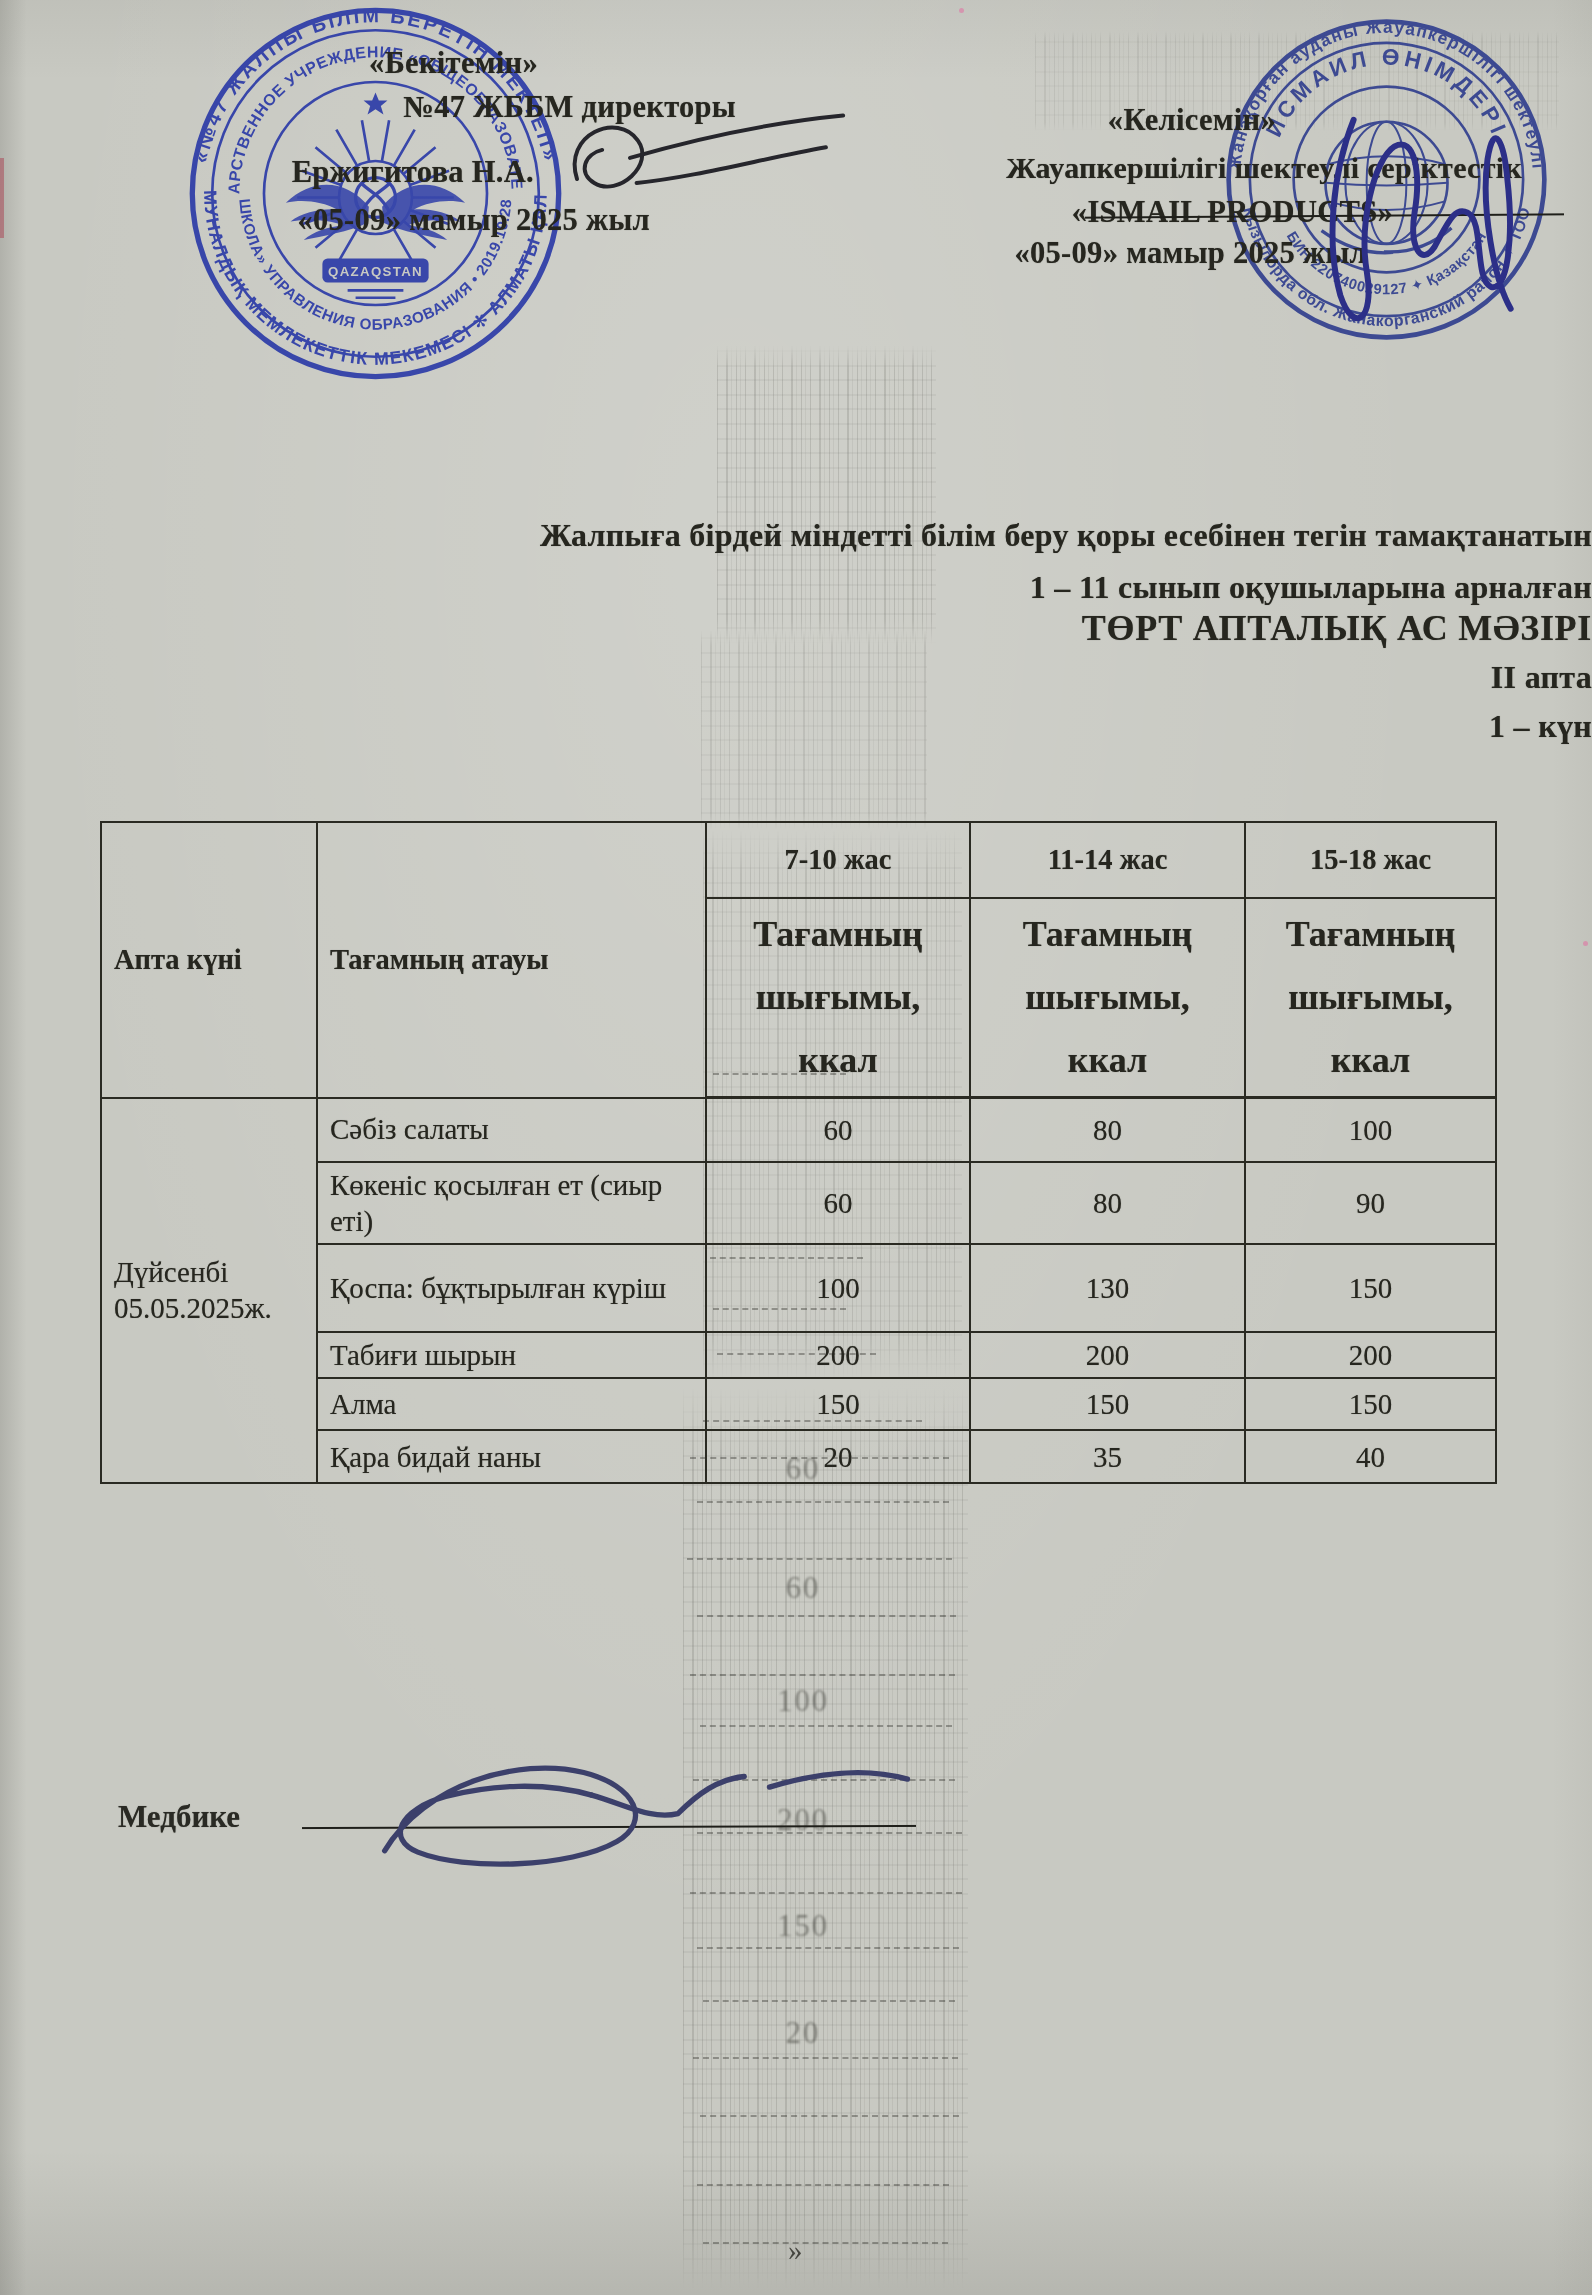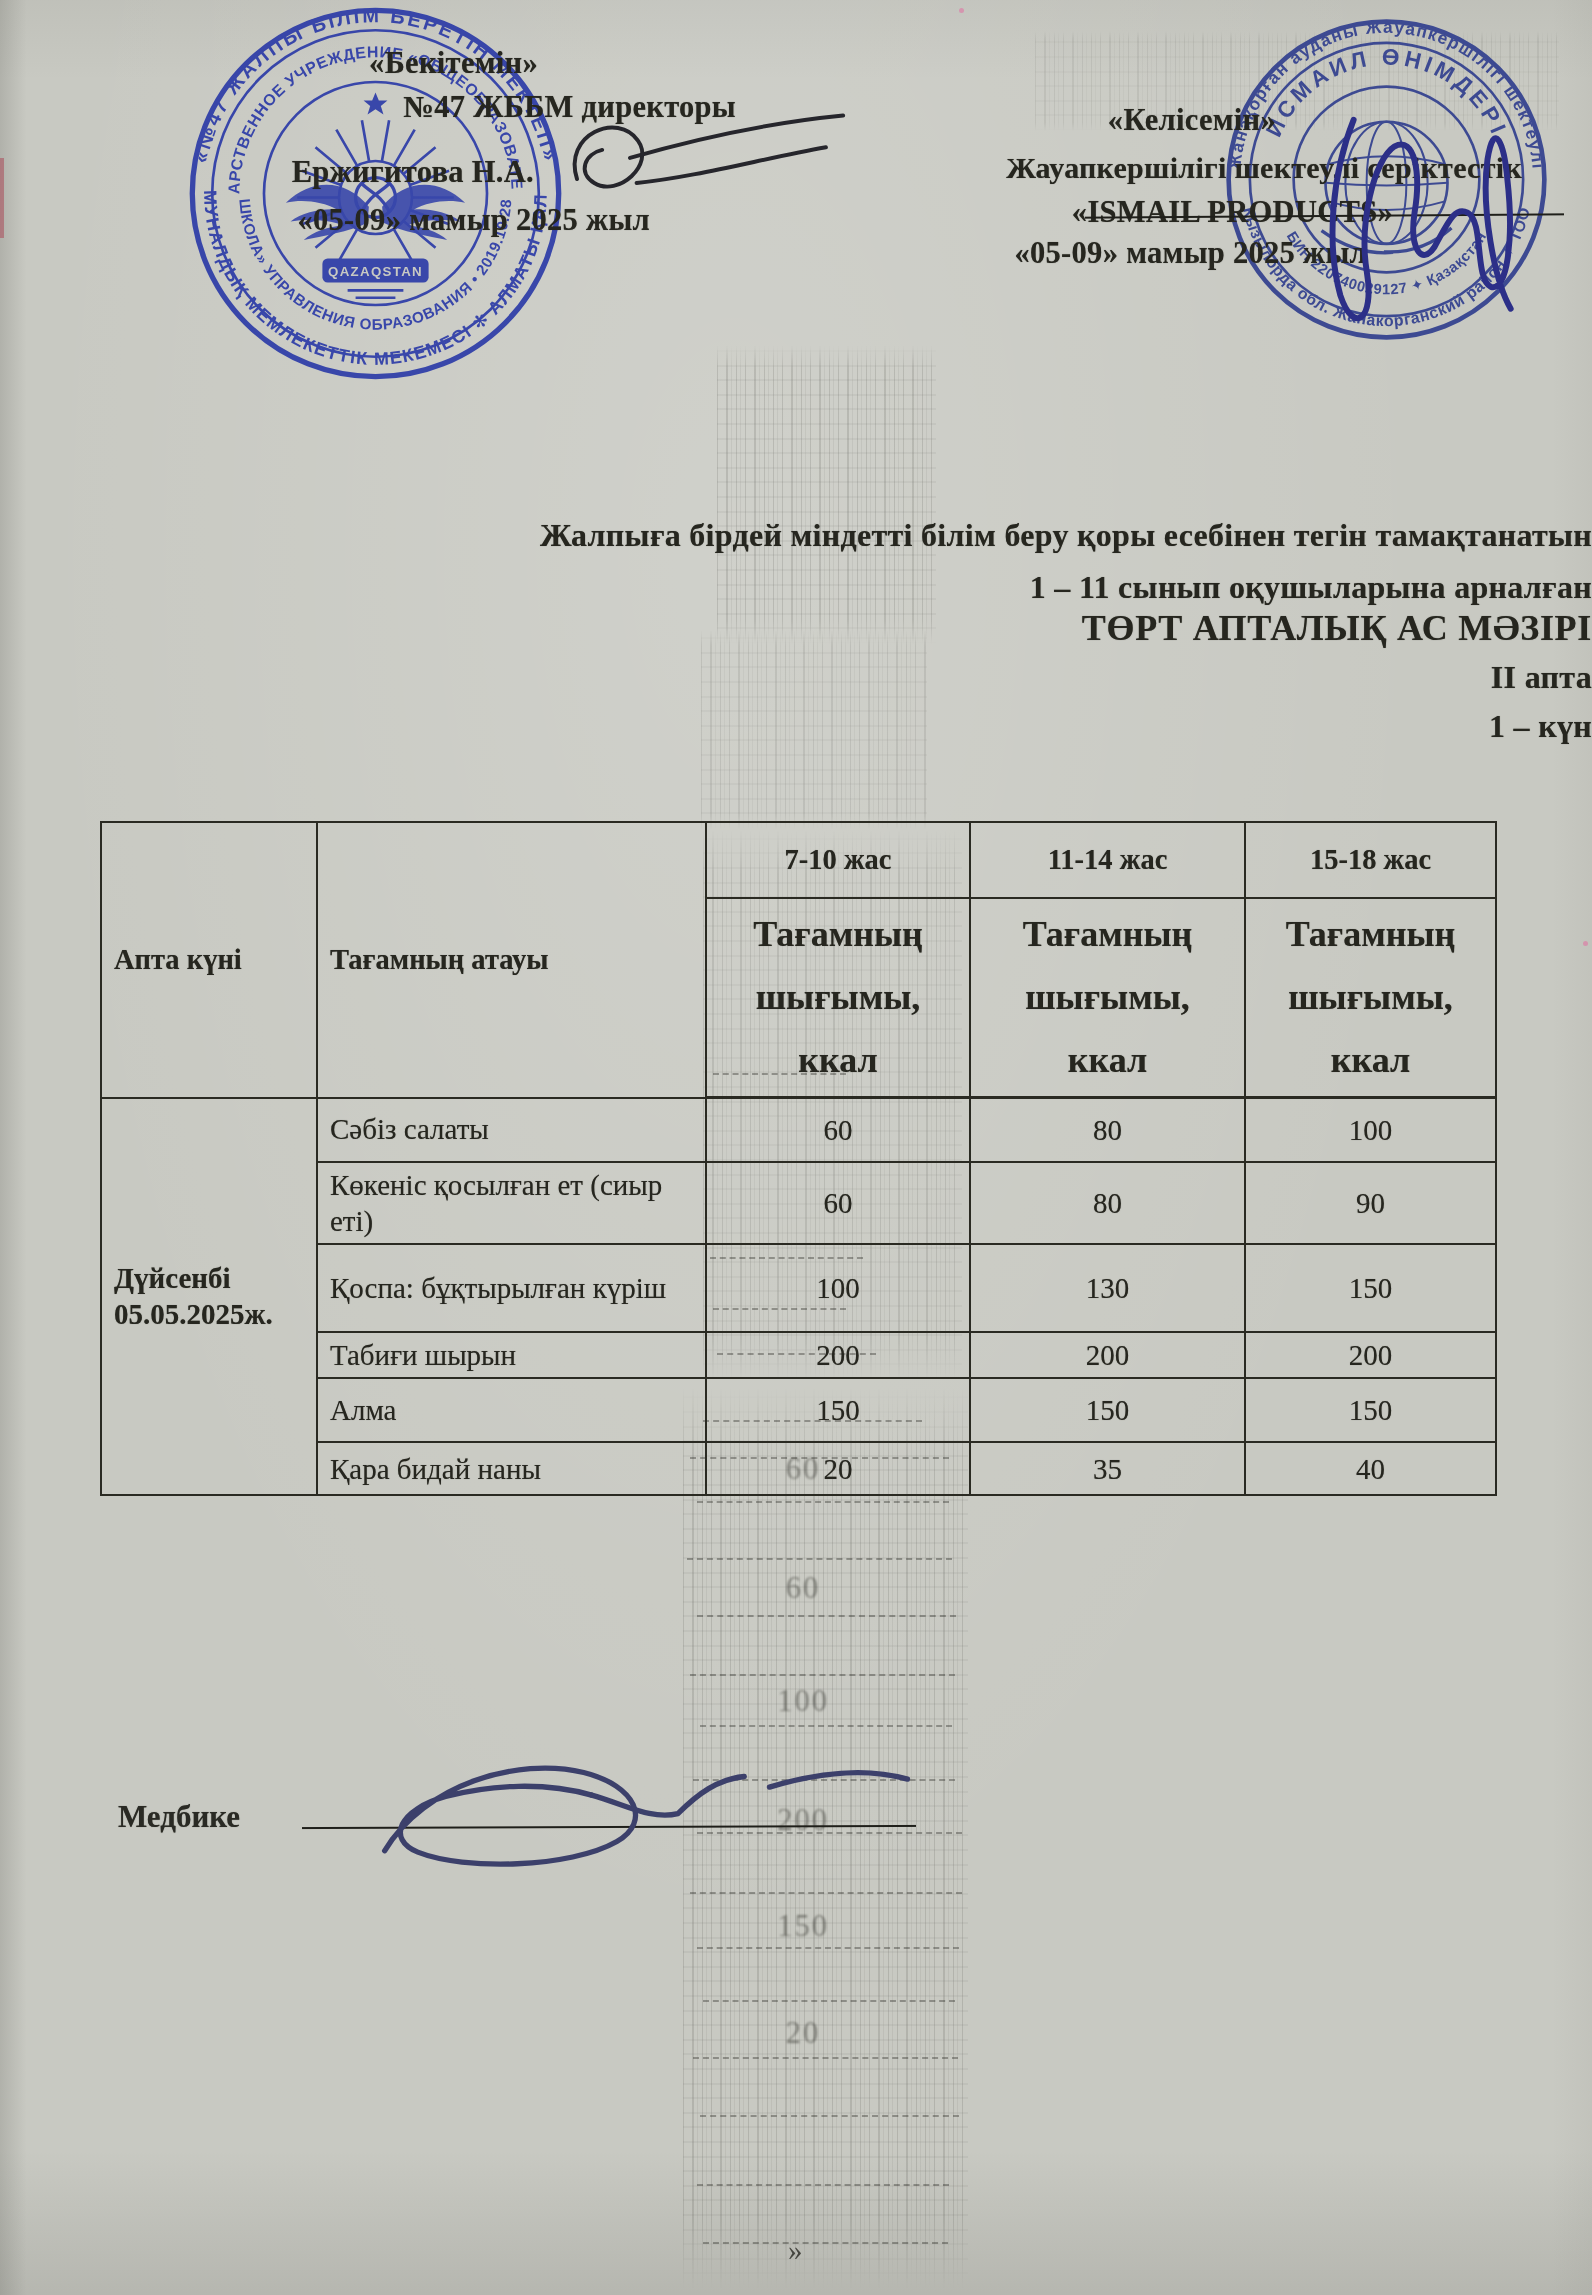--- a/index.html
+++ b/index.html
@@ -24,21 +24,21 @@
   table.menu th, table.menu td{
       border:2px solid #2a2a22; vertical-align:middle; background:transparent;
       font-size:29px; color:#26261f; text-shadow:0 0 0.8px rgba(38,38,30,.5);
       padding:4px 12px; line-height:1.25; overflow:hidden;
   }
   table.menu th{font-weight:bold; font-size:28.5px;}
   th.left, td.left{text-align:left;}
   th.center, td.num{text-align:center;}
   td.num{padding:2.7px 4px;}
   thead tr.r-kcal th{border-bottom-width:3.3px; line-height:1.75; font-size:36px;}
-  td.daycell{vertical-align:top; font-weight:bold; padding-top:9.3px; padding-left:9.3px; line-height:1.55;margin-top:32px;}
+  td.daycell{vertical-align:top; font-weight:normal; padding-top:9.3px; padding-left:9.3px; line-height:1.55;margin-top:32px;}
   
   .nurse-label{position:absolute; left:118px; top:1799px; font-size:31px; font-weight:bold;
                color:#2a2a24; text-shadow:0 0 0.9px rgba(38,38,30,.55); z-index:4;}
   .sig-line{position:absolute; border-top:2.7px solid #1f1f1a; z-index:4; filter:blur(0.3px);}
   
   .stamp{position:absolute; z-index:2; filter:blur(0.5px); opacity:.93;}
   .stamp text{font-family:"Liberation Sans","DejaVu Sans",sans-serif; font-weight:bold;}
   .sig-svg{position:absolute; z-index:5;}
   
   #artifacts{position:absolute; inset:0; z-index:1;}
@@ -243,21 +243,21 @@
         <td class="num">100</td>
         <td class="num">130</td>
         <td class="num">150</td>
       </tr>
       <tr style="height:44px">
         <td class="left">Табиғи шырын</td>
         <td class="num">200</td>
         <td class="num">200</td>
         <td class="num">200</td>
       </tr>
-      <tr style="height:64px">
+      <tr style="height:52px">
         <td class="left">Алма</td>
         <td class="num">150</td>
         <td class="num">150</td>
         <td class="num">150</td>
       </tr>
       <tr style="height:53px">
         <td class="left">Қара бидай наны</td>
         <td class="num">20</td>
         <td class="num">35</td>
         <td class="num">40</td>

